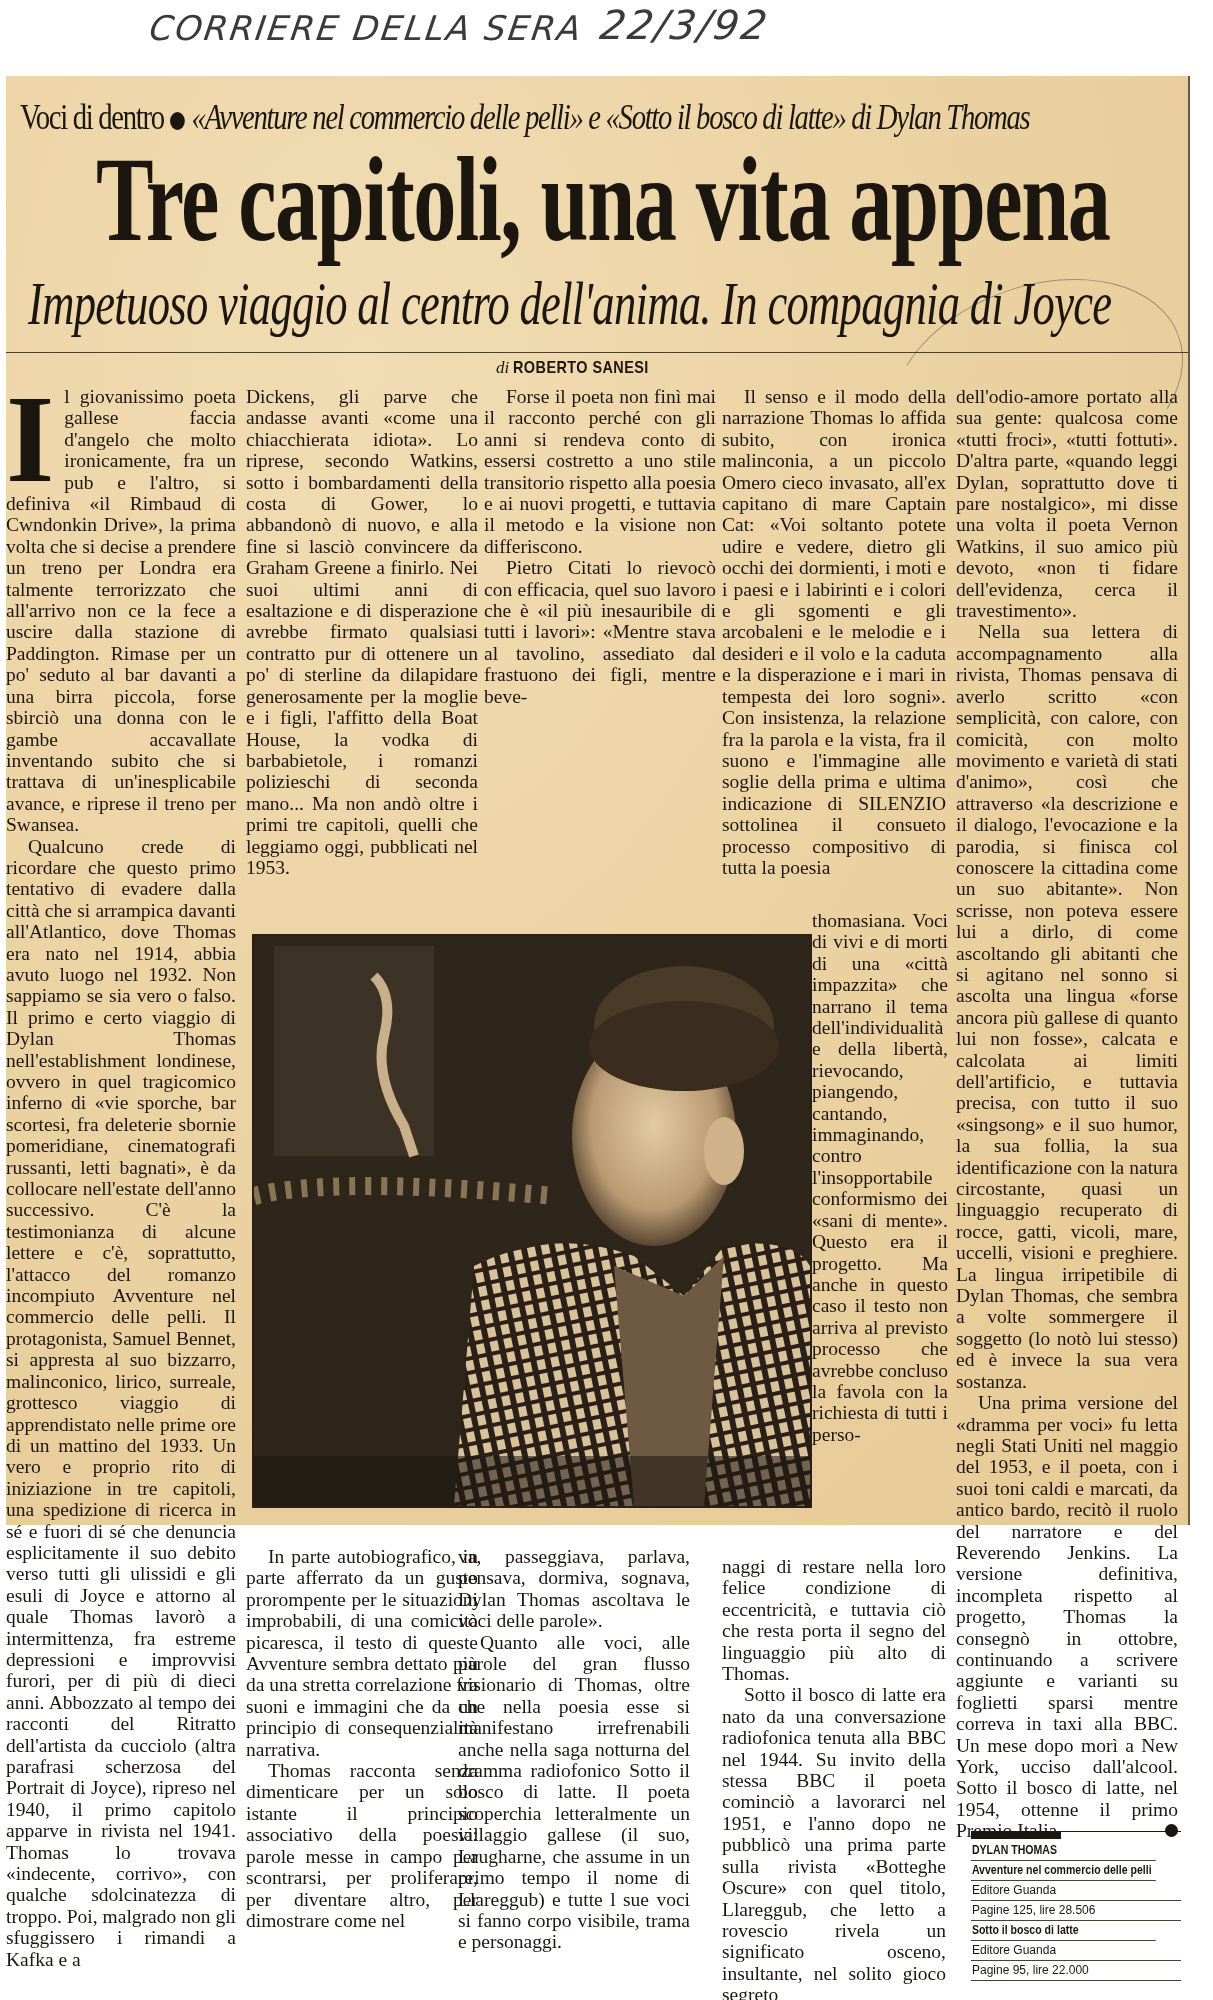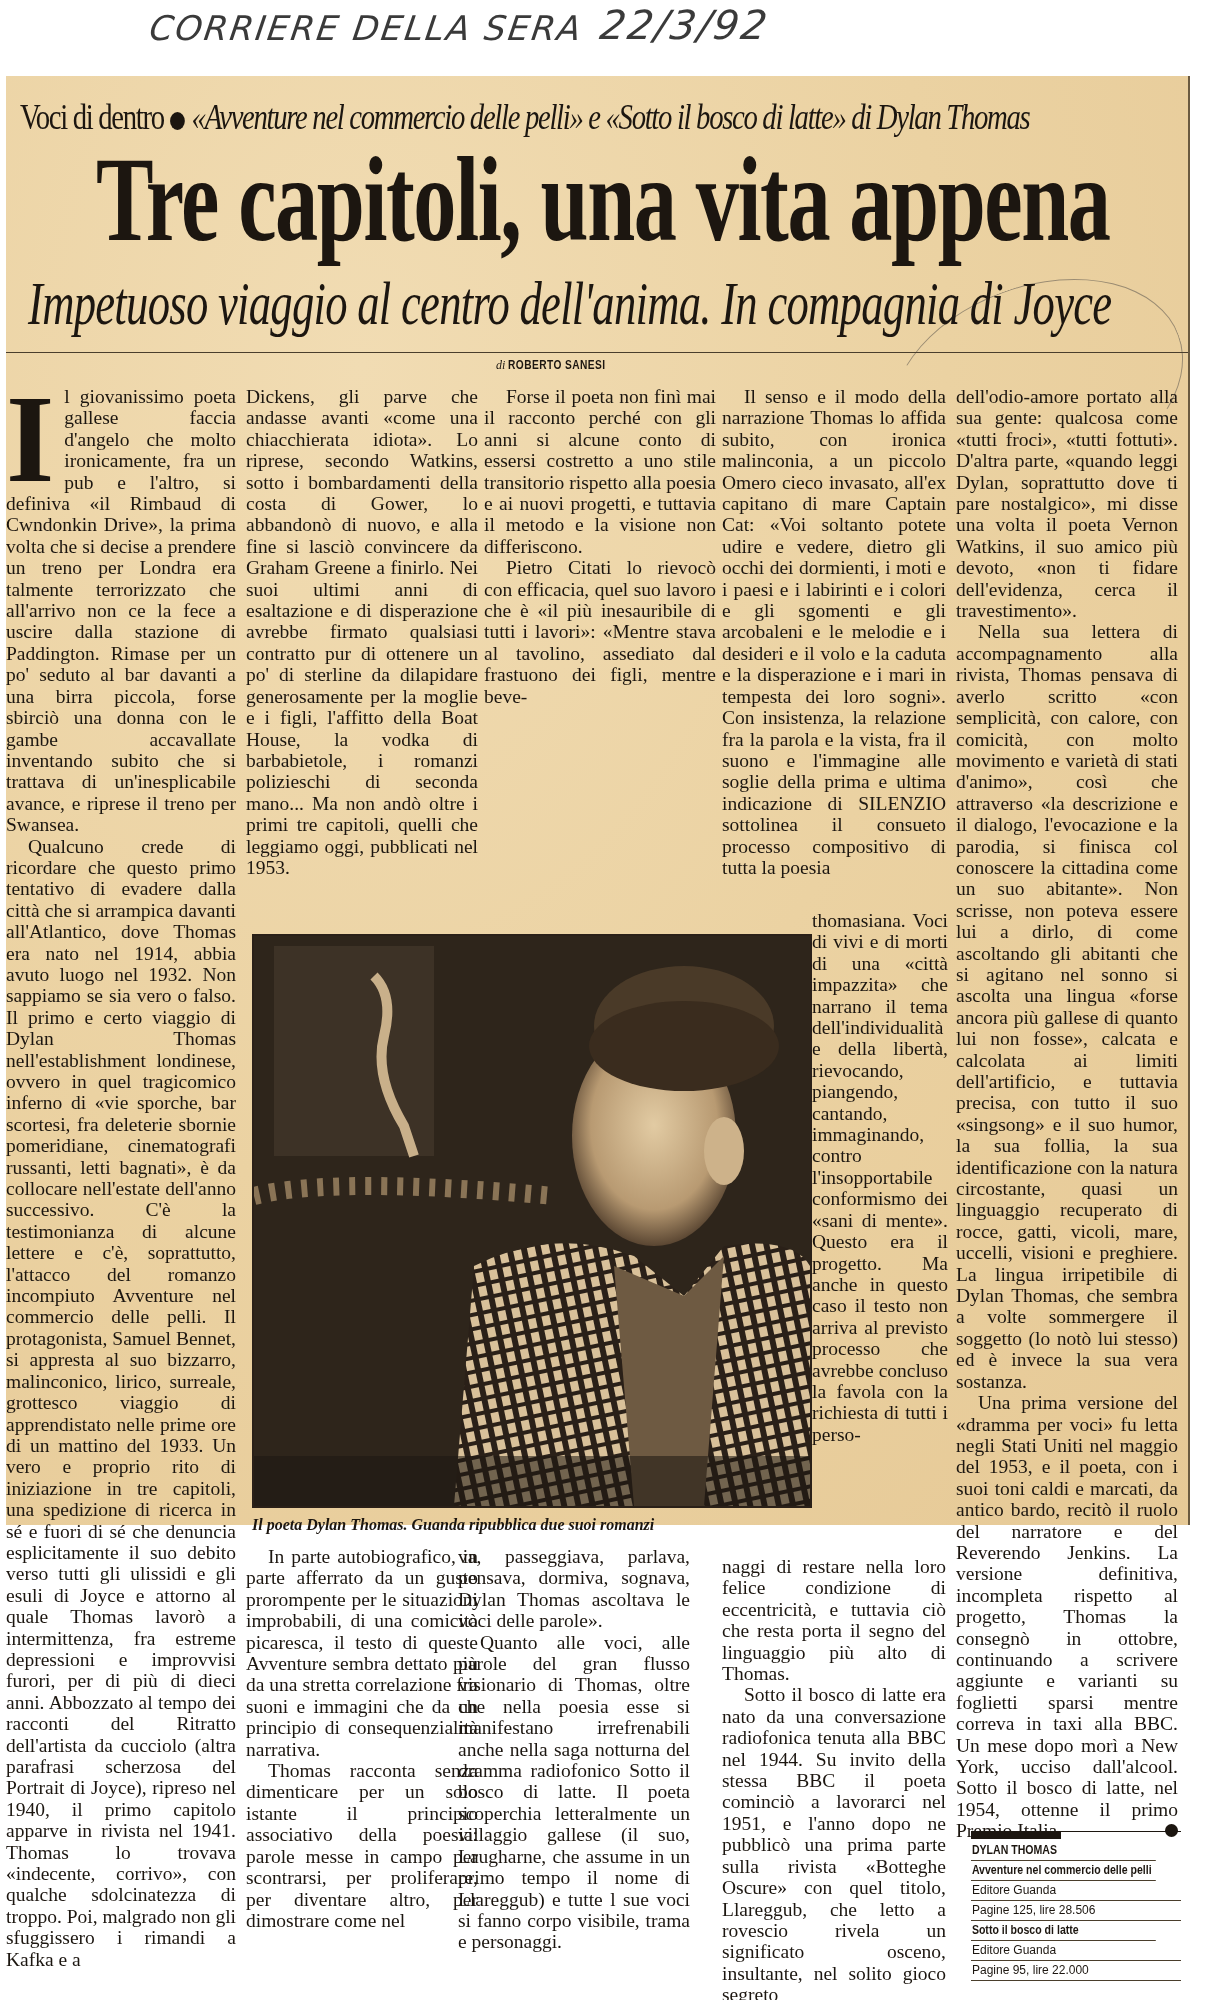--- a/index.html
+++ b/index.html
@@ -6,21 +6,21 @@
   body { width:1213px; height:2000px; position:relative; overflow:hidden; font-family:"Liberation Serif", serif; color:#1c1610; }
   .handwriting { position:absolute; top:8px; left:150px; font-family:"DejaVu Sans", sans-serif; font-style:italic; font-size:34px; color:#3a3a3a; letter-spacing:2px; transform:skewX(-8deg); }
   .handwriting .date { position:absolute; left:450px; top:-6px; font-size:40px; }
   .clip { position:absolute; left:6px; top:76px; width:1182px; height:1449px; background:#ecd4a6; background-image:radial-gradient(ellipse at 30% 20%, #f1dcb3 0%, #ebd2a2 50%, #e6c996 100%); border-right:2px solid #6a5a40; }
   .kicker { position:absolute; left:14px; top:22px; width:1160px; font-size:35px; font-family:"Liberation Serif", serif; letter-spacing:-1.6px; transform:scaleX(0.82); transform-origin:left; white-space:nowrap; }
   .kicker .bullet { display:inline-block; width:18px; height:18px; border-radius:50%; background:#1c1610; margin:0 8px; vertical-align:middle; }
   .kicker .it { font-style:italic; }
   .headline { position:absolute; left:90px; top:64px; font-size:120px; font-weight:bold; font-family:"Liberation Serif", serif; transform:scaleX(0.72); transform-origin:left; white-space:nowrap; letter-spacing:-2px; line-height:1; }
   .subhead { position:absolute; left:22px; top:196px; font-size:62px; font-style:italic; font-family:"Liberation Serif", serif; transform:scaleX(0.72); transform-origin:left; white-space:nowrap; letter-spacing:-1px; line-height:1; }
   .rule { position:absolute; left:0; top:276px; width:1182px; height:1px; background:#4a3e2c; }
-  .byline { position:absolute; left:490px; top:282px; font-size:12px; }
+  .byline { position:absolute; left:490px; top:282px; font-size:17px; }
   .byline .di { font-style:italic; }
   .byline .name { font-family:"Liberation Sans", sans-serif; font-weight:bold; letter-spacing:0.5px; transform:scaleX(0.85); display:inline-block; transform-origin:left; }
   .col { position:absolute; font-size:19.5px; line-height:21.4px; text-align:justify; hyphens:manual; }
   .col p { margin:0; text-indent:22px; }
   .col p.noindent { text-indent:0; }
   .dropcap { float:left; font-size:124px; line-height:96px; font-weight:bold; margin:6px 10px 0 0; font-family:"Liberation Serif", serif; }
   .c1 { left:0; top:310px; width:230px; }
   .c2 { left:240px; top:310px; width:232px; }
   .c3 { left:478px; top:310px; width:232px; }
   .c4 { left:716px; top:310px; width:224px; }
@@ -66,21 +66,21 @@
   <div class="col c1">
     <p class="noindent"><span class="dropcap">I</span><span>l giovanissimo poeta gallese faccia d'angelo che molto ironicamente, fra un pub e l'altro, si definiva «il Rimbaud di Cwndonkin Drive», la prima volta che si decise a prendere un treno per Londra era talmente terrorizzato che all'arrivo non ce la fece a uscire dalla stazione di Paddington. Rimase per un po' seduto al bar davanti a una birra piccola, forse sbirciò una donna con le gambe accavallate inventando subito che si trattava di un'inesplicabile avance, e riprese il treno per Swansea.</span></p>
     <p>Qualcuno crede di ricordare che questo primo tentativo di evadere dalla città che si arrampica davanti all'Atlantico, dove Thomas era nato nel 1914, abbia avuto luogo nel 1932. Non sappiamo se sia vero o falso. Il primo e certo viaggio di Dylan Thomas nell'establishment londinese, ovvero in quel tragicomico inferno di «vie sporche, bar scortesi, fra deleterie sbornie pomeridiane, cinematografi russanti, letti bagnati», è da collocare nell'estate dell'anno successivo. C'è la testimonianza di alcune lettere e c'è, soprattutto, l'attacco del romanzo incompiuto Avventure nel commercio delle pelli. Il protagonista, Samuel Bennet, si appresta al suo bizzarro, malinconico, lirico, surreale, grottesco viaggio di apprendistato nelle prime ore di un mattino del 1933. Un vero e proprio rito di iniziazione in tre capitoli, una spedizione di ricerca in sé e fuori di sé che denuncia esplicitamente il suo debito verso tutti gli ulissidi e gli esuli di Joyce e attorno al quale Thomas lavorò a intermittenza, fra estreme depressioni e improvvisi furori, per di più di dieci anni. Abbozzato al tempo dei racconti del Ritratto dell'artista da cucciolo (altra parafrasi scherzosa del Portrait di Joyce), ripreso nel 1940, il primo capitolo apparve in rivista nel 1941. Thomas lo trovava «indecente, corrivo», con qualche sdolcinatezza di troppo. Poi, malgrado non gli sfuggissero i rimandi a Kafka e a</p>
   </div>
 
   <div class="col c2">
     <p class="noindent">Dickens, gli parve che andasse avanti «come una chiacchierata idiota». Lo riprese, secondo Watkins, sotto i bombardamenti della costa di Gower, lo abbandonò di nuovo, e alla fine si lasciò convincere da Graham Greene a finirlo. Nei suoi ultimi anni di esaltazione e di disperazione avrebbe firmato qualsiasi contratto pur di ottenere un po' di sterline da dilapidare generosamente per la moglie e i figli, l'affitto della Boat House, la vodka di barbabietole, i romanzi polizieschi di seconda mano... Ma non andò oltre i primi tre capitoli, quelli che leggiamo oggi, pubblicati nel 1953.</p>
   </div>
 
   <div class="col c3">
-    <p>Forse il poeta non finì mai il racconto perché con gli anni si alcune conto di essersi costretto a uno stile transitorio rispetto alla poesia e ai nuovi progetti, e tuttavia il metodo e la visione non differiscono.</p>
+    <p>Forse il poeta non finì mai il racconto perché con gli anni si rendeva conto di essersi costretto a uno stile transitorio rispetto alla poesia e ai nuovi progetti, e tuttavia il metodo e la visione non differiscono.</p>
     <p>Pietro Citati lo rievocò con efficacia, quel suo lavoro che è «il più inesauribile di tutti i lavori»: «Mentre stava al tavolino, assediato dal frastuono dei figli, mentre beve-</p>
   </div>
 
   <div class="col c4">
     <p>Il senso e il modo della narrazione Thomas lo affida subito, con ironica malinconia, a un piccolo Omero cieco invasato, all'ex capitano di mare Captain Cat: «Voi soltanto potete udire e vedere, dietro gli occhi dei dormienti, i moti e i paesi e i labirinti e i colori e gli sgomenti e gli arcobaleni e le melodie e i desideri e il volo e la caduta e la disperazione e i mari in tempesta dei loro sogni». Con insistenza, la relazione fra la parola e la vista, fra il suono e l'immagine alle soglie della prima e ultima indicazione di SILENZIO sottolinea il consueto processo compositivo di tutta la poesia</p>
   </div>
 
   <div class="col c5">
     <p class="noindent">dell'odio-amore portato alla sua gente: qualcosa come «tutti froci», «tutti fottuti». D'altra parte, «quando leggi Dylan, soprattutto dove ti pare nostalgico», mi disse una volta il poeta Vernon Watkins, il suo amico più devoto, «non ti fidare dell'evidenza, cerca il travestimento».</p>
     <p>Nella sua lettera di accompagnamento alla rivista, Thomas pensava di averlo scritto «con semplicità, con calore, con comicità, con molto movimento e varietà di stati d'animo», così che attraverso «la descrizione e il dialogo, l'evocazione e la parodia, si finisca col conoscere la cittadina come un suo abitante». Non scrisse, non poteva essere lui a dirlo, di come ascoltando gli abitanti che si agitano nel sonno si ascolta una lingua «forse ancora più gallese di quanto lui non fosse», calcata e calcolata ai limiti dell'artificio, e tuttavia precisa, con tutto il suo «singsong» e il suo humor, la sua follia, la sua identificazione con la natura circostante, quasi un linguaggio recuperato di rocce, gatti, vicoli, mare, uccelli, visioni e preghiere. La lingua irripetibile di Dylan Thomas, che sembra a volte sommergere il soggetto (lo notò lui stesso) ed è invece la sua vera sostanza.</p>
@@ -107,21 +107,20 @@
       <path d="M0 260 q80 -20 300 0" stroke="#8a7456" stroke-width="18" fill="none" stroke-dasharray="6 10"></path>
       <ellipse cx="430" cy="90" rx="90" ry="60" fill="#4a3a28"></ellipse>
       <ellipse cx="400" cy="200" rx="82" ry="110" fill="url(#face)"></ellipse>
       <ellipse cx="470" cy="215" rx="20" ry="34" fill="#cdb28a"></ellipse>
       <ellipse cx="430" cy="110" rx="95" ry="45" fill="#3a2c1e"></ellipse>
       <path d="M200 570 L220 330 Q300 290 380 320 L430 360 L470 310 Q540 300 556 330 L556 570 Z" fill="url(#plaid)"></path>
       <path d="M360 330 L430 360 L470 320 L450 570 L380 570 Z" fill="#6e5a42"></path>
       <rect x="0" y="520" width="556" height="50" fill="#1e1812" opacity="0.55"></rect>
     </svg>
   </div>
-  <div class="caption">Il poeta Dylan Thomas. Guanda ripubblica due suoi romanzi</div>
 
   <div class="col c4narrow">
     <p class="noindent" style="text-align:justify;">thomasiana. Voci di vivi e di morti di una «città impazzita» che narrano il tema dell'individualità e della libertà, rievocando, piangendo, cantando, immaginando, contro l'insopportabile conformismo dei «sani di mente». Questo era il progetto. Ma anche in questo caso il testo non arriva al previsto processo che avrebbe concluso la favola con la richiesta di tutti i perso-</p>
   </div>
 
   <div class="col c2b">
     <p>In parte autobiografico, in parte afferrato da un gusto prorompente per le situazioni improbabili, di una comicità picaresca, il testo di queste Avventure sembra dettato più da una stretta correlazione fra suoni e immagini che da un principio di consequenzialità narrativa.</p>
     <p>Thomas racconta senza dimenticare per un solo istante il principio associativo della poesia: parole messe in campo per scontrarsi, per proliferare, per diventare altro, per dimostrare come nel</p>
   </div>
 

